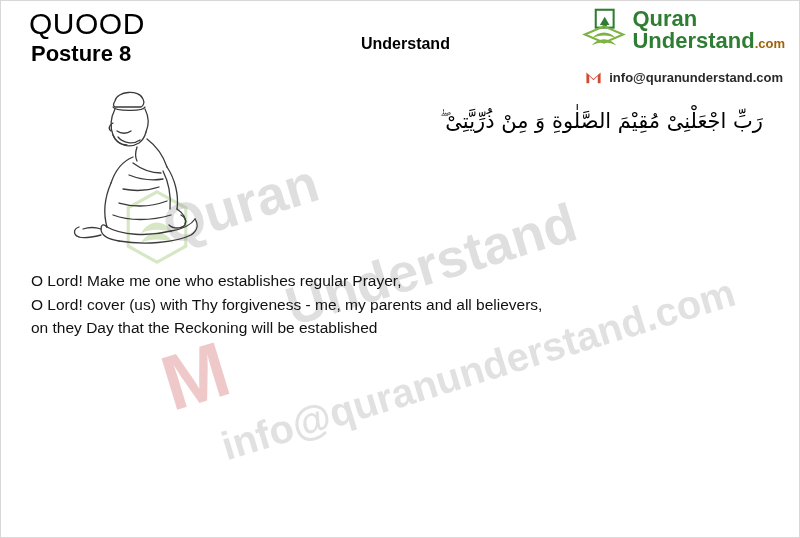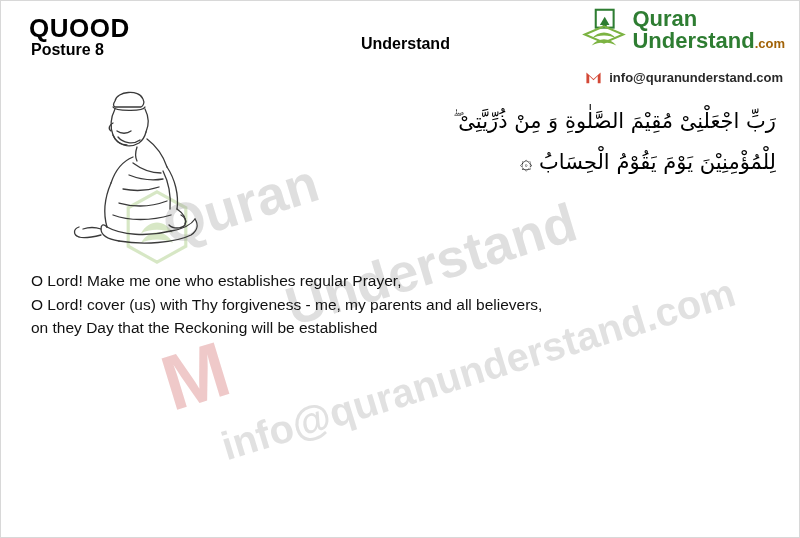--- a/index.html
+++ b/index.html
@@ -72,31 +72,31 @@
     top: 36px;
     width: 92px;
     height: 80px;
     opacity: 0.30;
   }
 
   
   .hdr-title {
     position: absolute;
     left: 28px;
-    top: 12px;
-    font-size: 26px;
-    font-weight: bold;
+    top: 6px;
+    font-size: 30px;
+    font-weight: normal;
     letter-spacing: 0.5px;
     z-index: 5;
   }
   .hdr-sub {
     position: absolute;
     left: 30px;
     top: 40px;
-    font-size: 16px;
+    font-size: 22px;
     font-weight: bold;
     z-index: 5;
   }
   .hdr-recitation {
     position: absolute;
     left: 360px;
     top: 34px;
     font-size: 16px;
     font-weight: bold;
     z-index: 5;
@@ -162,21 +162,21 @@
     left: 62px;
     top: 78px;
     width: 220px;
     height: 190px;
     z-index: 3;
   }
 
   
   .arabic {
     position: absolute;
-    right: 23px;
+    right: 36px;
     top: 100px;
     width: 470px;
     direction: rtl;
     z-index: 4;
   }
   .arabic-line {
     font-family: "DejaVu Sans", sans-serif;
     font-size: 21px;
     line-height: 1.95;
     color: #000000;
@@ -281,21 +281,20 @@
       <path d="M60 110 C70 112 84 112 96 108"></path>
       <path d="M56 124 C70 128 88 128 104 122"></path>
       <path d="M50 136 C66 142 88 142 108 136"></path>
       <path d="M70 84 C78 90 88 94 98 94"></path>
       <path d="M66 96 C76 100 88 102 100 100"></path>
     </g>
   </svg>
 
   <div class="arabic">
     <div class="arabic-line">رَبِّ اجْعَلْنِىْ مُقِيْمَ الصَّلٰوةِ وَ مِنْ ذُرِّيَّتِىْ ۖ</div>
-    <div class="arabic-line">لِلْمُؤْمِنِيْنَ يَوْمَ يَقُوْمُ الْحِسَابُ ۞</div>
   </div>
 
   <div class="translation">
     <div class="tr-line">O Lord! Make me one who establishes regular Prayer,</div>
     <div class="tr-line">O Lord! cover (us) with Thy forgiveness - me, my parents and all believers,</div>
     <div class="tr-line">on they Day that the Reckoning will be established</div>
   </div>
 
 </div>
 

